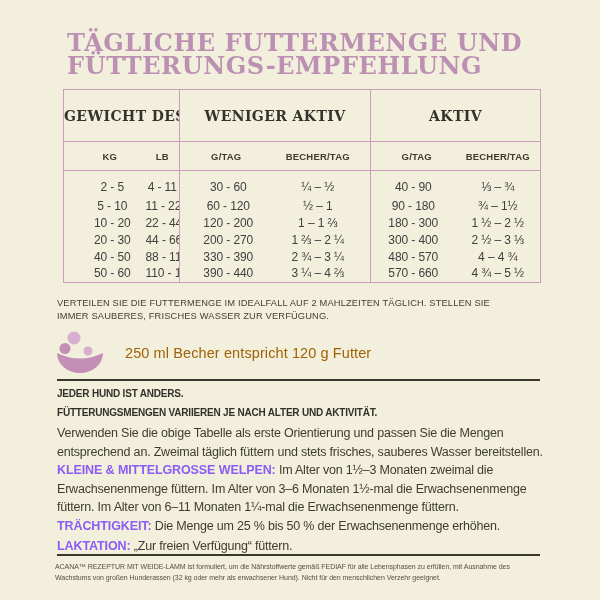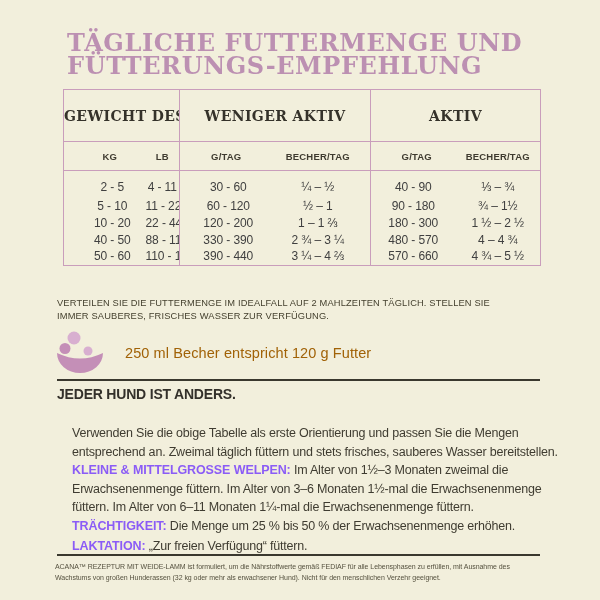--- a/index.html
+++ b/index.html
@@ -53,25 +53,25 @@
   .cup-icon{left:56px;top:331px;width:48px;height:44px;}
   .cup-text{left:125px;top:345px;font-size:14.5px;color:#a16207;letter-spacing:0.1px;}
 
   
   .rule{height:2px;background:#3a382e;left:57px;width:483px;}
   .rule1{top:379px;} .rule2{top:554px;}
 
   
   .headline{
     left:57px;top:385px;width:500px;
-    font-size:14px;line-height:18.5px;font-weight:bold;
+    font-size:10px;line-height:18.5px;font-weight:bold;
     letter-spacing:-0.2px;color:#33302a;
   }
   .para{
-    left:72px;width:500px;
+    left:57px;width:500px;
     font-size:12.5px;line-height:18.5px;letter-spacing:-0.2px;color:#3f3c31;
   }
   .para b{color:#8b5cf6;letter-spacing:-0.1px;}
   .intro{top:424px;}
   .sec-welpen{top:461px;}
   .sec-traecht{top:517px;}
   .sec-lakt{top:537px;}
 
   
   .footnote{
@@ -128,20 +128,28 @@
       </tr>
       <tr>
         <td class="p15">10 - 20</td>
         <td>22 - 44</td>
         <td class="gb p11">120 - 200</td>
         <td>1 – 1 ⅔</td>
         <td class="gb p8">180 - 300</td>
         <td>1 ½ – 2 ½</td>
       </tr>
       <tr>
+        <td class="p15">20 - 30</td>
+        <td>44 - 66</td>
+        <td class="gb p11">200 - 270</td>
+        <td>1 ⅔ – 2 ¼</td>
+        <td class="gb p8">300 - 400</td>
+        <td>2 ½ – 3 ⅓</td>
+      </tr>
+      <tr>
         <td class="p15">40 - 50</td>
         <td>88 - 110</td>
         <td class="gb p11">330 - 390</td>
         <td>2 ¾ – 3 ¼</td>
         <td class="gb p8">480 - 570</td>
         <td>4 – 4 ¾</td>
       </tr>
       <tr>
         <td class="p15">50 - 60</td>
         <td>110 - 132</td>
@@ -161,20 +169,21 @@
   <circle cx="9" cy="17.5" r="5.5" fill="#c48fb7"></circle>
   <circle cx="32" cy="20" r="4.5" fill="#d8afd0"></circle>
   <path d="M1,22 Q24,33 47,22 A23,20 0 0 1 1,22 Z" fill="#c48fb7"></path>
 </svg>
 <div class="abs cup-text">250 ml Becher entspricht 120 g Futter</div>
 
 <div class="abs rule rule1"></div>
 
 <div class="abs headline">
   <div>JEDER HUND IST ANDERS.</div>
+  <div>FÜTTERUNGSMENGEN VARIIEREN JE NACH ALTER UND AKTIVITÄT.</div>
 </div>
 
 <div class="abs para intro">Verwenden Sie die obige Tabelle als erste Orientierung und passen Sie die Mengen entsprechend an. Zweimal täglich füttern und stets frisches, sauberes Wasser bereitstellen.</div>
 
 <div class="abs para sec-welpen"><b>KLEINE &amp; MITTELGROSSE WELPEN:</b><span> Im Alter von 1½–3 Monaten zweimal die Erwachsenenmenge füttern. Im Alter von 3–6 Monaten 1½-mal die Erwachsenenmenge füttern. Im Alter von 6–11 Monaten 1¼-mal die Erwachsenenmenge füttern.</span></div>
 
 <div class="abs para sec-traecht"><b>TRÄCHTIGKEIT:</b><span> Die Menge um 25 % bis 50 % der Erwachsenenmenge erhöhen.</span></div>
 
 <div class="abs para sec-lakt"><b>LAKTATION:</b><span> „Zur freien Verfügung“ füttern.</span></div>
 

